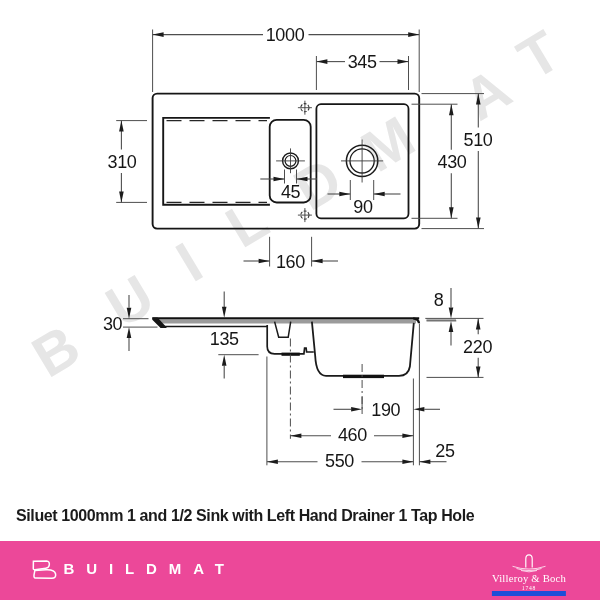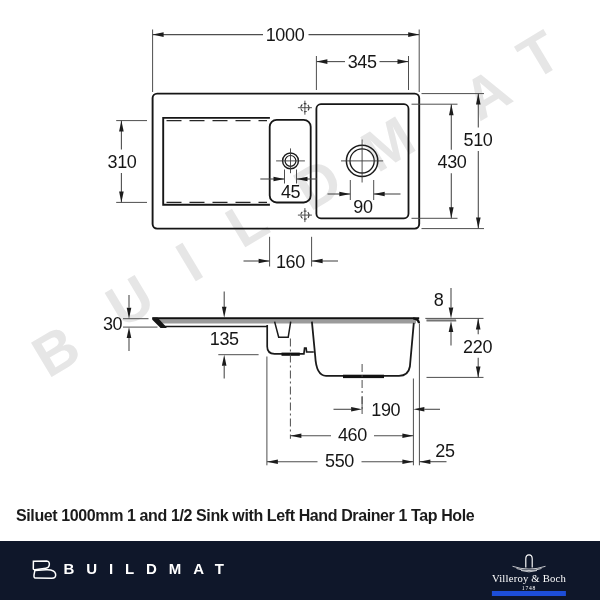--- a/index.html
+++ b/index.html
@@ -3,21 +3,21 @@
 <meta charset="utf-8">
 <style>
   html,body { margin:0; padding:0; width:600px; height:600px; background:#ffffff;
                font-family:"Liberation Sans", sans-serif; overflow:hidden; }
   .stage { position:relative; width:600px; height:600px; }
   .wm { position:absolute; font-weight:bold; font-size:58px; color:#e6e6e6;
          transform:translate(-50%,-50%) rotate(-31deg); line-height:1; }
   svg text { font-family:"Liberation Sans", sans-serif; }
   .title { position:absolute; left:16px; top:506.5px; font-size:16px; font-weight:bold;
             color:#1b1b1b; letter-spacing:-0.39px; }
-  .footer { position:absolute; left:0; top:541px; width:600px; height:59px; background:#0f172a; }
+  .footer { position:absolute; left:0; top:541px; width:600px; height:59px; background:#ec4899; }
   .bm-text { position:absolute; left:63.5px; top:18.6px; color:#ffffff; font-weight:bold;
               font-size:15px; letter-spacing:11.9px; }
   .vb { position:absolute; left:529px; top:31.3px; width:0; }
   .vb-name { position:absolute; left:0; top:0; transform:translate(-50%,0); white-space:nowrap;
               font-family:"Liberation Serif", serif; font-size:10.7px; color:#fff;
               border-bottom:5px solid #1d4ed8; padding-bottom:7px; letter-spacing:0.2px; }
   .vb-year { position:absolute; left:0; top:12.3px; transform:translate(-50%,0);
               font-family:"Liberation Serif", serif; font-size:5.6px; color:#fff; letter-spacing:0.8px; }
 </style>
 </head>

